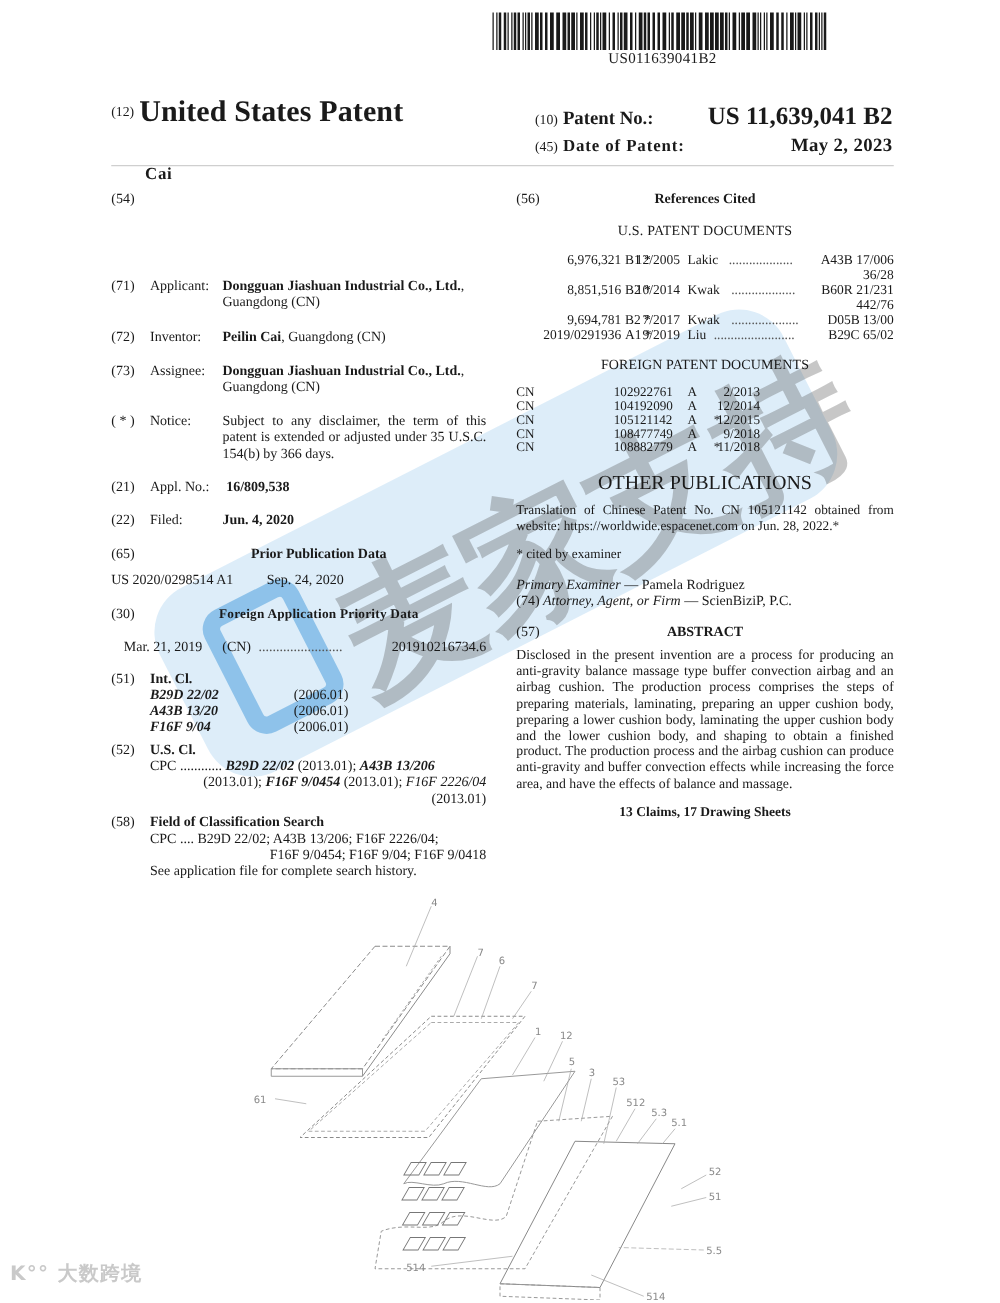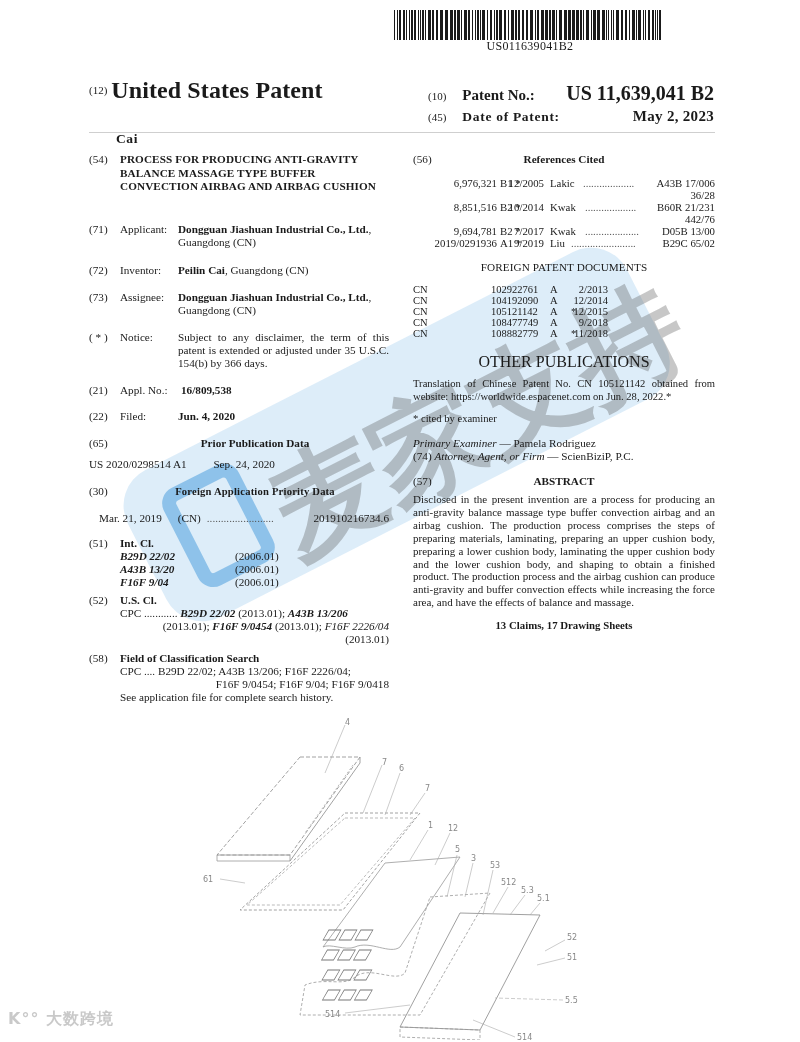--- a/index.html
+++ b/index.html
@@ -20,21 +20,21 @@
   #barcode-text { left: 394px; top: 40px; width: 272px; text-align: center; font-size: 12px; letter-spacing: 0.3px; }
 
   
   #hdr-left { left: 89px; top: 84px; }
   #hdr-left .code { font-size: 11px; vertical-align: 4px; margin-right: 4px; }
   #hdr-left .title { font-size: 24px; font-weight: bold; letter-spacing: 0.1px; }
   #inventor-short { left: 116px; top: 112px; font-size: 13.5px; font-weight: bold; letter-spacing: 0.6px; margin-top: 20px; }
   #hdr-right-1 { left: 428px; top: 87px; width: 286px; }
   #hdr-right-2 { left: 428px; top: 110px; width: 286px; }
   .hr-row { display: flex; align-items: baseline; }
-  .hr-row .code { font-size: 11px; margin-right: 16px; }
+  .hr-row .code { font-size: 11px; margin-right: 4px; }
   .hr-row .lbl { font-weight: bold; font-size: 15px; }
   .hr-row .val { margin-left: auto; font-weight: bold; }
   #hdr-right-1 .val { font-size: 20px; }
   #hdr-right-2 .val { font-size: 15px; letter-spacing: 0.3px; }
   #hdr-right-2 .lbl { font-size: 13.5px; letter-spacing: 0.7px; }
   #hdr-rule { left: 89px; top: 132px; width: 626px; height: 1px; background: #cfcfcf; }
 
   
   .field { position: absolute; left: 89px; width: 300px; }
   .field .code { position: absolute; left: 0; top: 0; width: 30px; }
@@ -168,21 +168,20 @@
 </div>
 <div id="hdr-right-2" class="abs hr-row">
   <span class="code">(45)</span>
   <span class="lbl">Date of Patent:</span>
   <span class="val">May 2, 2023</span>
 </div>
 <div id="hdr-rule" class="abs"></div>
 
 <div class="field" style="top:153px;height:60px;">
   <span class="code">(54)</span>
-  <div class="title54">PROCESS FOR PRODUCING ANTI-GRAVITY BALANCE MASSAGE TYPE BUFFER CONVECTION AIRBAG AND AIRBAG CUSHION</div>
 </div>
 
 <div class="field" style="top:223px;">
   <span class="code">(71)</span>
   <span class="lab">Applicant:</span>
   <div class="body"><span class="b">Dongguan Jiashuan Industrial Co., Ltd.</span><span>, Guangdong (CN)</span></div>
 </div>
 
 <div class="field" style="top:264px;">
   <span class="code">(72)</span>
@@ -273,20 +272,21 @@
     <div style="text-align:right">F16F 9/0454; F16F 9/04; F16F 9/0418</div>
     <div>See application file for complete search history.</div>
   </div>
 </div>
 
 <div id="refs" class="abs">
   <div style="position:relative;height:14px;">
     <span style="position:absolute;left:0">(56)</span>
     <div class="rc-center b">References Cited</div>
   </div>
+  <div class="rc-center" style="margin-top:12px;letter-spacing:0.2px;">U.S. PATENT DOCUMENTS</div>
   <div style="margin-top:10px;">
     <div class="us-row">
       <span style="right:218px">6,976,321</span>
       <span style="left:87px">B1 *</span>
       <span style="right:171px">12/2005</span>
       <span style="left:137px">Lakic</span>
       <span style="left:170px;color:#555">...................</span>
       <span style="right:0">A43B 17/006</span>
     </div>
     <div class="us-row">

